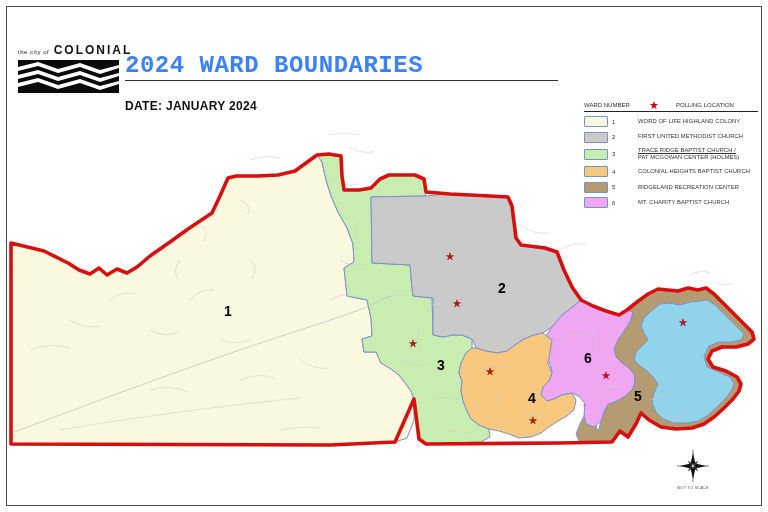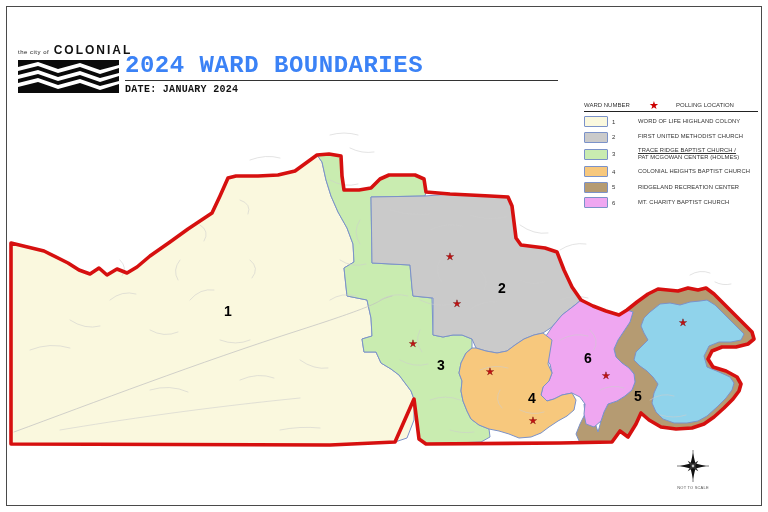--- a/index.html
+++ b/index.html
@@ -9,22 +9,22 @@
   
   .logo{position:absolute;left:18px;top:40px;width:104px;}
   .logo-line{white-space:nowrap;color:#111;}
   .logo-small{font-size:6px;letter-spacing:.5px;color:#222;}
   .logo-name{font-size:12px;font-weight:bold;letter-spacing:2px;color:#111;}
   .logo-waves{display:block;margin-top:2px;}
   .title-block{position:absolute;left:125px;top:53px;width:440px;}
   .page-title{font-family:Liberation Mono, monospace;font-weight:bold;font-size:24px;
               color:#3b82f6;letter-spacing:.5px;line-height:1.05;margin:0;}
   .title-rule{width:433px;border-bottom:1.5px solid #333;margin-top:2px;}
-  .date-line{font-family:Liberation Mono, monospace;font-weight:bold;font-size:10px;
-             color:#111;margin-top:3px;letter-spacing:.3px;}
+  .date-line{font-family:Liberation Sans, sans-serif;font-weight:bold;font-size:12px;
+             color:#111;margin-top:18px;letter-spacing:.3px;}
   
   .legend{position:absolute;left:584px;top:102px;width:174px;color:#333;}
   .legend-header{display:grid;grid-template-columns:62px 16px 1fr;align-items:center;
                  border-bottom:1px solid #222;padding-bottom:3px;font-size:6px;}
   .legend-star{color:#cc0000;font-size:11px;line-height:6px;text-align:center;}
   .legend-items{margin-top:4px;}
   .legend-row{display:grid;grid-template-columns:26px 12px 1fr;align-items:center;
               margin-bottom:4.6px;min-height:11px;}
   .swatch{width:22px;height:9px;border:1px solid #7b92c9;border-radius:1px;}
   .legend-num{font-size:6px;text-align:left;padding-left:2px;}

